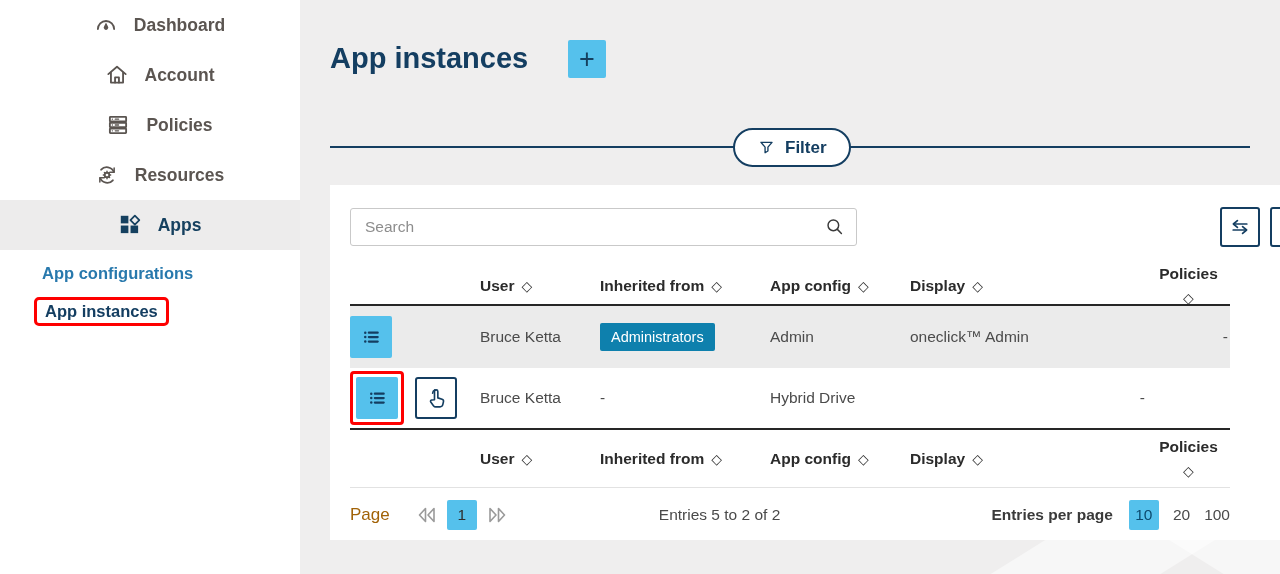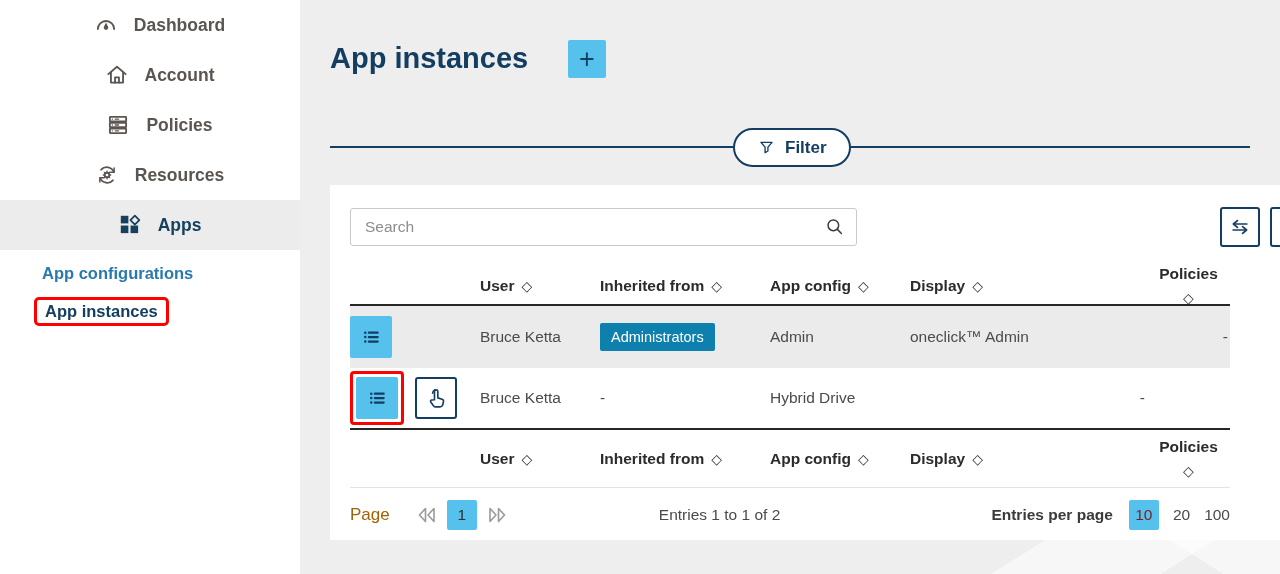--- a/index.html
+++ b/index.html
@@ -82,21 +82,21 @@
   .pagination { position:absolute; left:20px; bottom:0; width:880px; height:50px; display:flex; align-items:center; }
   .pg-label { font-size:17px; font-weight:normal; color:#a16207; }
   .pg-nav { display:flex; align-items:center; margin-left:26px; gap:9px; }
   .pg-nav svg { width:22px; height:18px; stroke:#9a9a9a; fill:none; stroke-width:1.6; stroke-linejoin:round; cursor:pointer; }
   .pg-num { width:30px; height:30px; background:#55c1ec; color:#2e2e2e; font-size:15.5px;
             display:flex; align-items:center; justify-content:center; border-radius:2px; cursor:pointer; }
   .pg-entries { flex:1; text-align:center; font-size:15.5px; color:#4a4a4a; padding-right:60px; }
   .pg-size-label { font-size:15.5px; font-weight:bold; color:#3a3a3a; margin-right:16px; }
   .pg-sizes { display:flex; align-items:center; gap:14px; }
   .pg-size { font-size:15.5px; color:#4a4a4a; cursor:pointer; }
-  .pg-size.sel { width:30px; height:30px; background:#55c1ec; color:#7f1d1d; display:flex; align-items:center; justify-content:center; border-radius:2px; }
+  .pg-size.sel { width:30px; height:30px; background:#55c1ec; color:#0c4a6e; display:flex; align-items:center; justify-content:center; border-radius:2px; }
 </style>
 </head>
 <body>
 
 <div class="bg-band band1"></div>
 <div class="bg-band band2"></div>
 
 <nav class="sidebar">
   <div class="side-item">
     <svg viewBox="0 0 24 24">
@@ -313,21 +313,21 @@
       <svg viewBox="0 0 22 18">
         <path d="M9.5 2.5 L3.5 9 L9.5 15.5 Z"></path>
           <path d="M18 2.5 L12 9 L18 15.5 Z"></path>
       </svg>
       <span class="pg-num">1</span>
       <svg viewBox="0 0 22 18">
         <path d="M12.5 2.5 L18.5 9 L12.5 15.5 Z"></path>
           <path d="M4 2.5 L10 9 L4 15.5 Z"></path>
       </svg>
     </span>
-    <span class="pg-entries">Entries 1 to 1 of 2</span>
+    <span class="pg-entries">Entries 5 to 2 of 2</span>
     <span class="pg-size-label">Entries per page</span>
     <span class="pg-sizes">
       <span class="pg-size sel">10</span>
       <span class="pg-size">20</span>
       <span class="pg-size">100</span>
     </span>
   </div>
 </section>
 
 </body></html>

